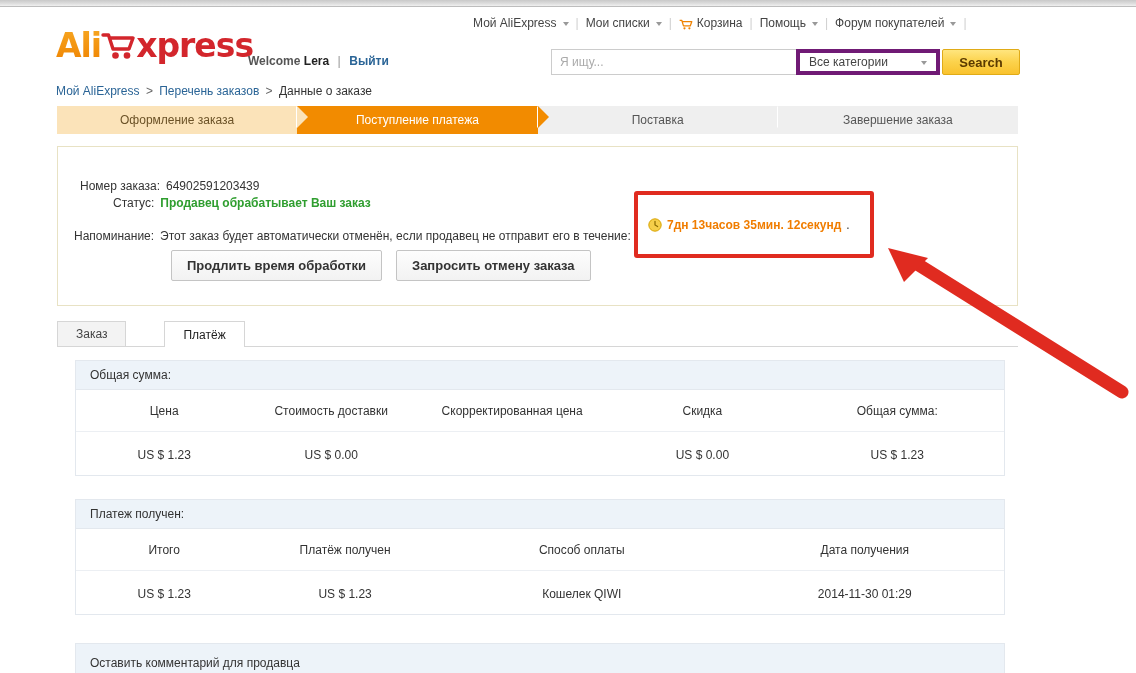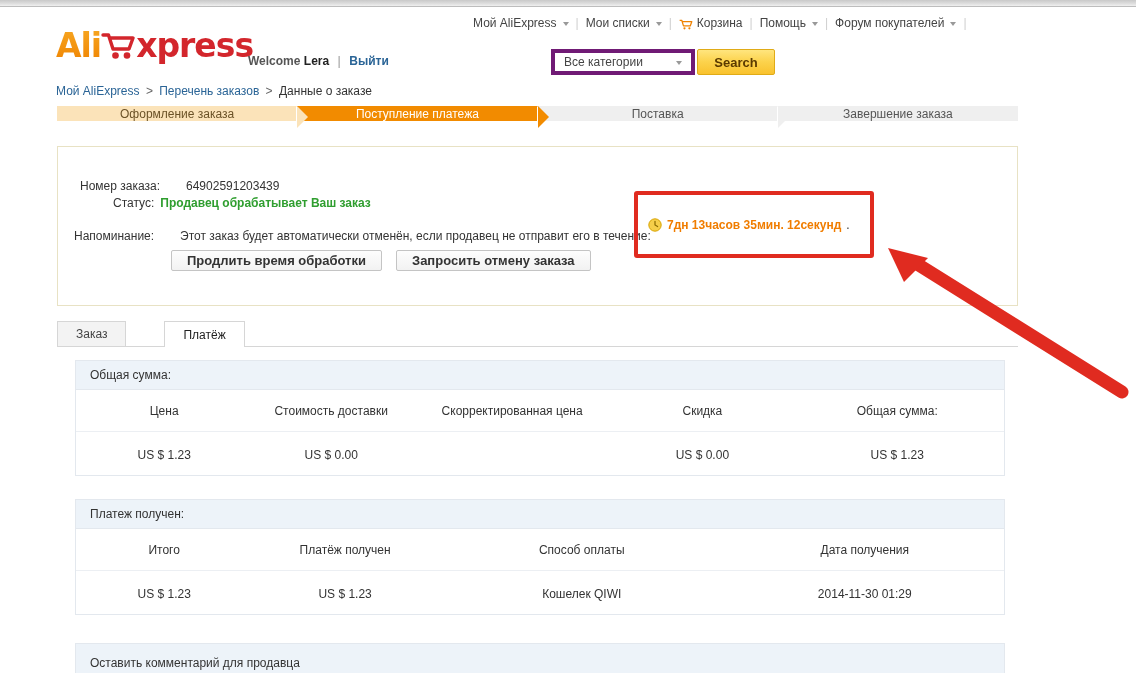--- a/index.html
+++ b/index.html
@@ -150,21 +150,21 @@
   }
   .breadcrumb a { color: #2a6496; text-decoration: none; cursor: pointer; }
   .breadcrumb .crumb-sep { color: #666; margin: 0 3px; }
   .breadcrumb .current { color: #333; }
 
   
   .steps {
     position: absolute;
     top: 98px; left: 57px;
     width: 961px;
-    height: 15px;
+    height: 28px;
     display: flex;
   }
   .step {
     flex: 1;
     position: relative;
     display: flex;
     align-items: center;
     justify-content: center;
     font-size: 12px;
     color: #555;
@@ -208,32 +208,32 @@
     position: absolute;
     display: flex;
     align-items: baseline;
     font-size: 12px;
     white-space: nowrap;
   }
   .ol-label { color: #333; text-align: right; }
   .ol-value { color: #333; margin-left: 6px; margin-top: 8px; }
   .ol-status { color: #2f9e2f; font-weight: bold; margin-left: 6px; }
 
-  .order-num  { top: 24px;  left: 22px; gap: 20px; }
+  .order-num  { top: 24px;  left: 22px; }
   .order-stat { top: 49px;  left: 55px; }
-  .order-rem  { top: 74px;  left: 0px; padding-left: 16px; gap: 20px; }
+  .order-rem  { top: 74px;  left: 0px; padding-left: 16px; }
 
   .order-actions {
     position: absolute;
     top: 103px; left: 113px;
     display: flex;
     gap: 14px;
   }
   .act-btn {
-    height: 21px;
+    height: 31px;
     padding: 0 15px;
     background: linear-gradient(to bottom, #fdfdfd 0%, #f2f2f2 100%);
     border: 1px solid #c4c4c4;
     border-radius: 2px;
     font-size: 13px;
     font-weight: bold;
     color: #333;
     font-family: "Liberation Sans", sans-serif;
     cursor: pointer;
   }
@@ -393,20 +393,21 @@
   </div>
 
   <div class="welcome">
     <span>Welcome</span>
     <b>Lera</b>
     <span class="pipe">|</span>
     <a>Выйти</a>
   </div>
 
   <div class="searchbar">
+    <input class="search-input" type="text" placeholder="Я ищу..." style="">
     <div class="search-cat">
       <span>Все категории</span>
       <span class="caret"></span>
     </div>
     <button class="search-btn">Search</button>
   </div>
 
   <div class="breadcrumb">
     <a>Мой AliExpress</a>
     <span class="crumb-sep">&gt;</span>

